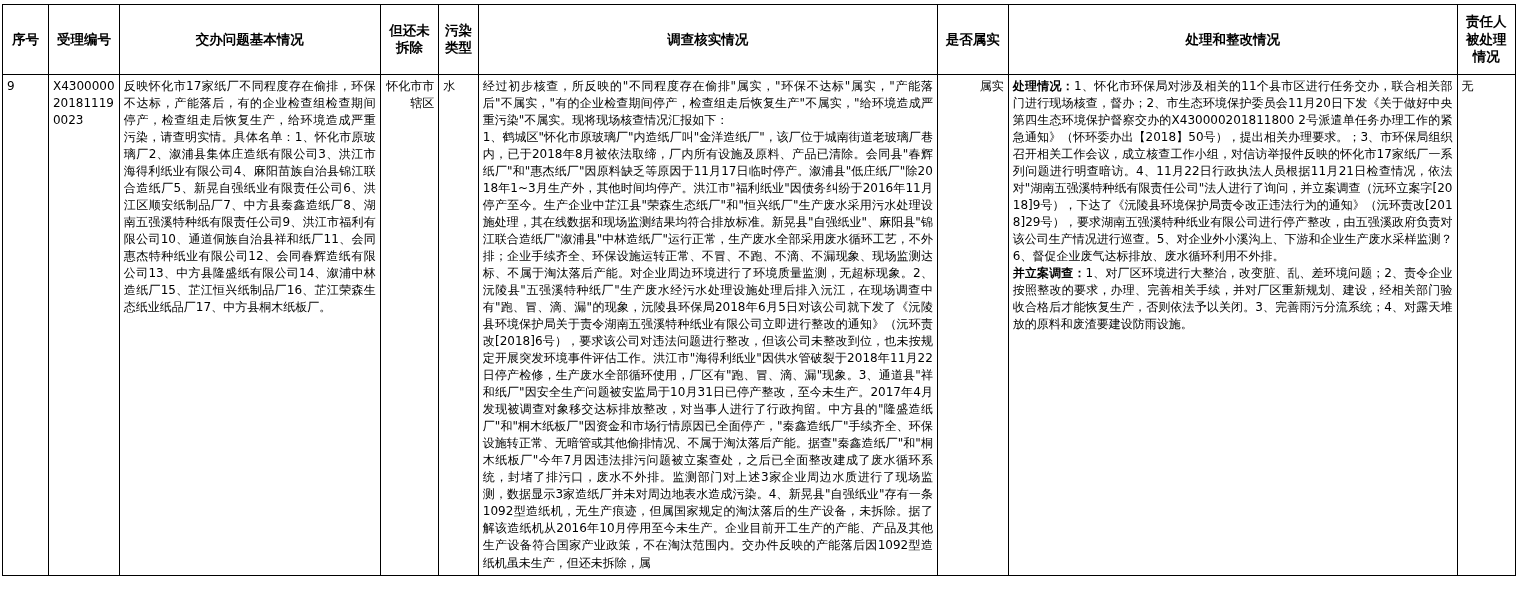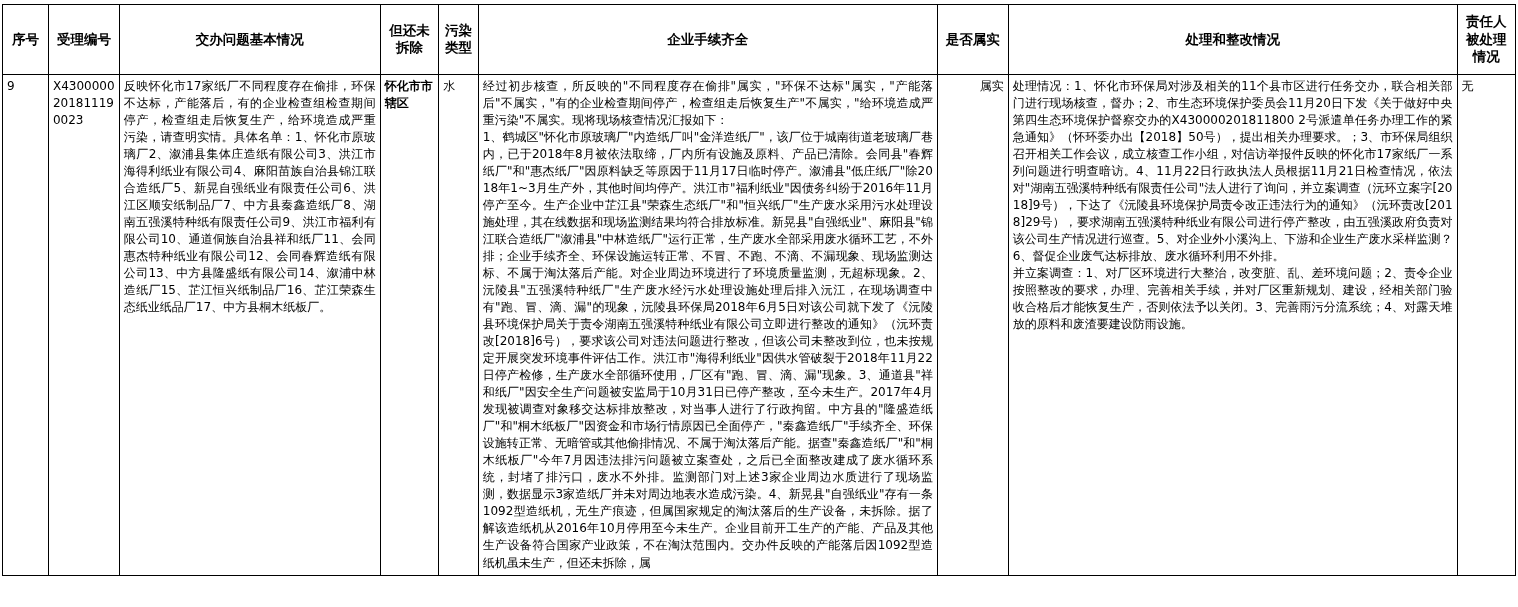--- a/index.html
+++ b/index.html
@@ -57,21 +57,21 @@
   }
   .para {
     margin: 0;
     text-align: justify;
     text-justify: inter-ideograph;
   }
   .para + .para {
     margin-top: 0;
   }
   .bold {
-    font-weight: normal;
+    font-weight: bold;
   }
   .cell-basic {
     padding-top: 170px;
   }
   .cell-handle {
     padding-top: 155px;
   }
   .seq-cell {
     padding-top: 300px;
     vertical-align: top;
@@ -79,23 +79,22 @@
   }
   .code-cell {
     padding-top: 300px;
     vertical-align: top;
     text-align: left;
     line-height: 1.45;
   }
   .region-cell {
     padding-top: 300px;
     vertical-align: top;
-    text-align: left;
+    text-align: right;
     line-height: 1.45;
-    font-weight: bold;
   }
   .pollute-cell {
     padding-top: 300px;
     vertical-align: top;
     text-align: left;
   }
   .true-cell {
     padding-top: 300px;
     vertical-align: top;
     text-align: right;
@@ -122,21 +121,21 @@
       <col class="c-handle">
       <col class="c-resp">
     </colgroup>
     <thead>
       <tr>
         <th>序号</th>
         <th>受理编号</th>
         <th>交办问题基本情况</th>
         <th>但还未拆除</th>
         <th>污染类型</th>
-        <th>企业手续齐全</th>
+        <th>调查核实情况</th>
         <th>是否属实</th>
         <th>处理和整改情况</th>
         <th>责任人被处理情况</th>
       </tr>
     </thead>
     <tbody>
       <tr>
         <td class="seq-cell">9</td>
         <td class="code-cell">X4300000201811190023</td>
         <td class="top-left cell-basic">

